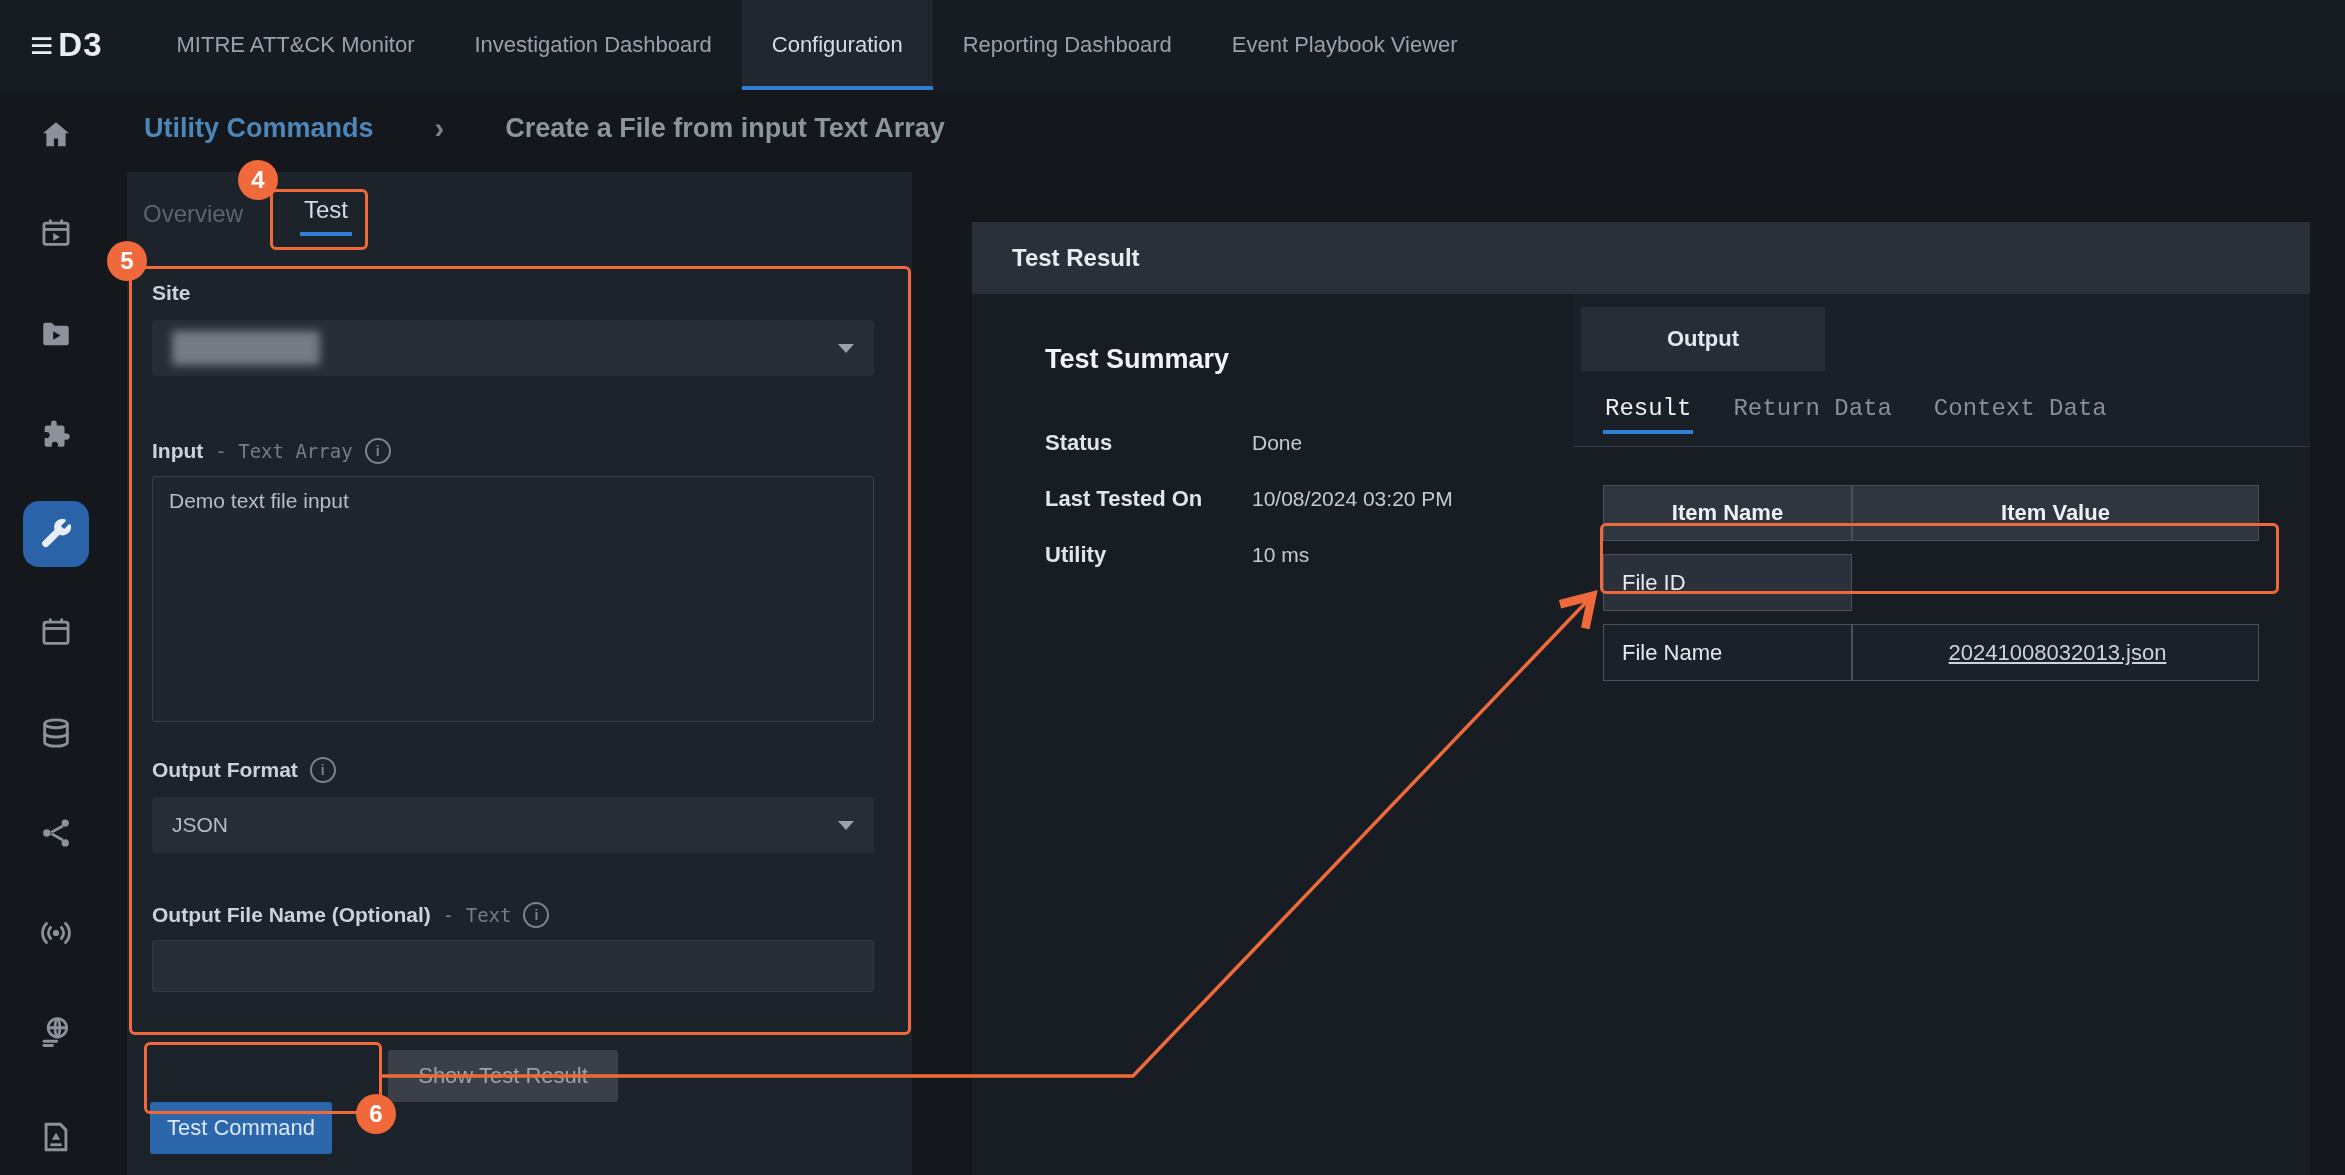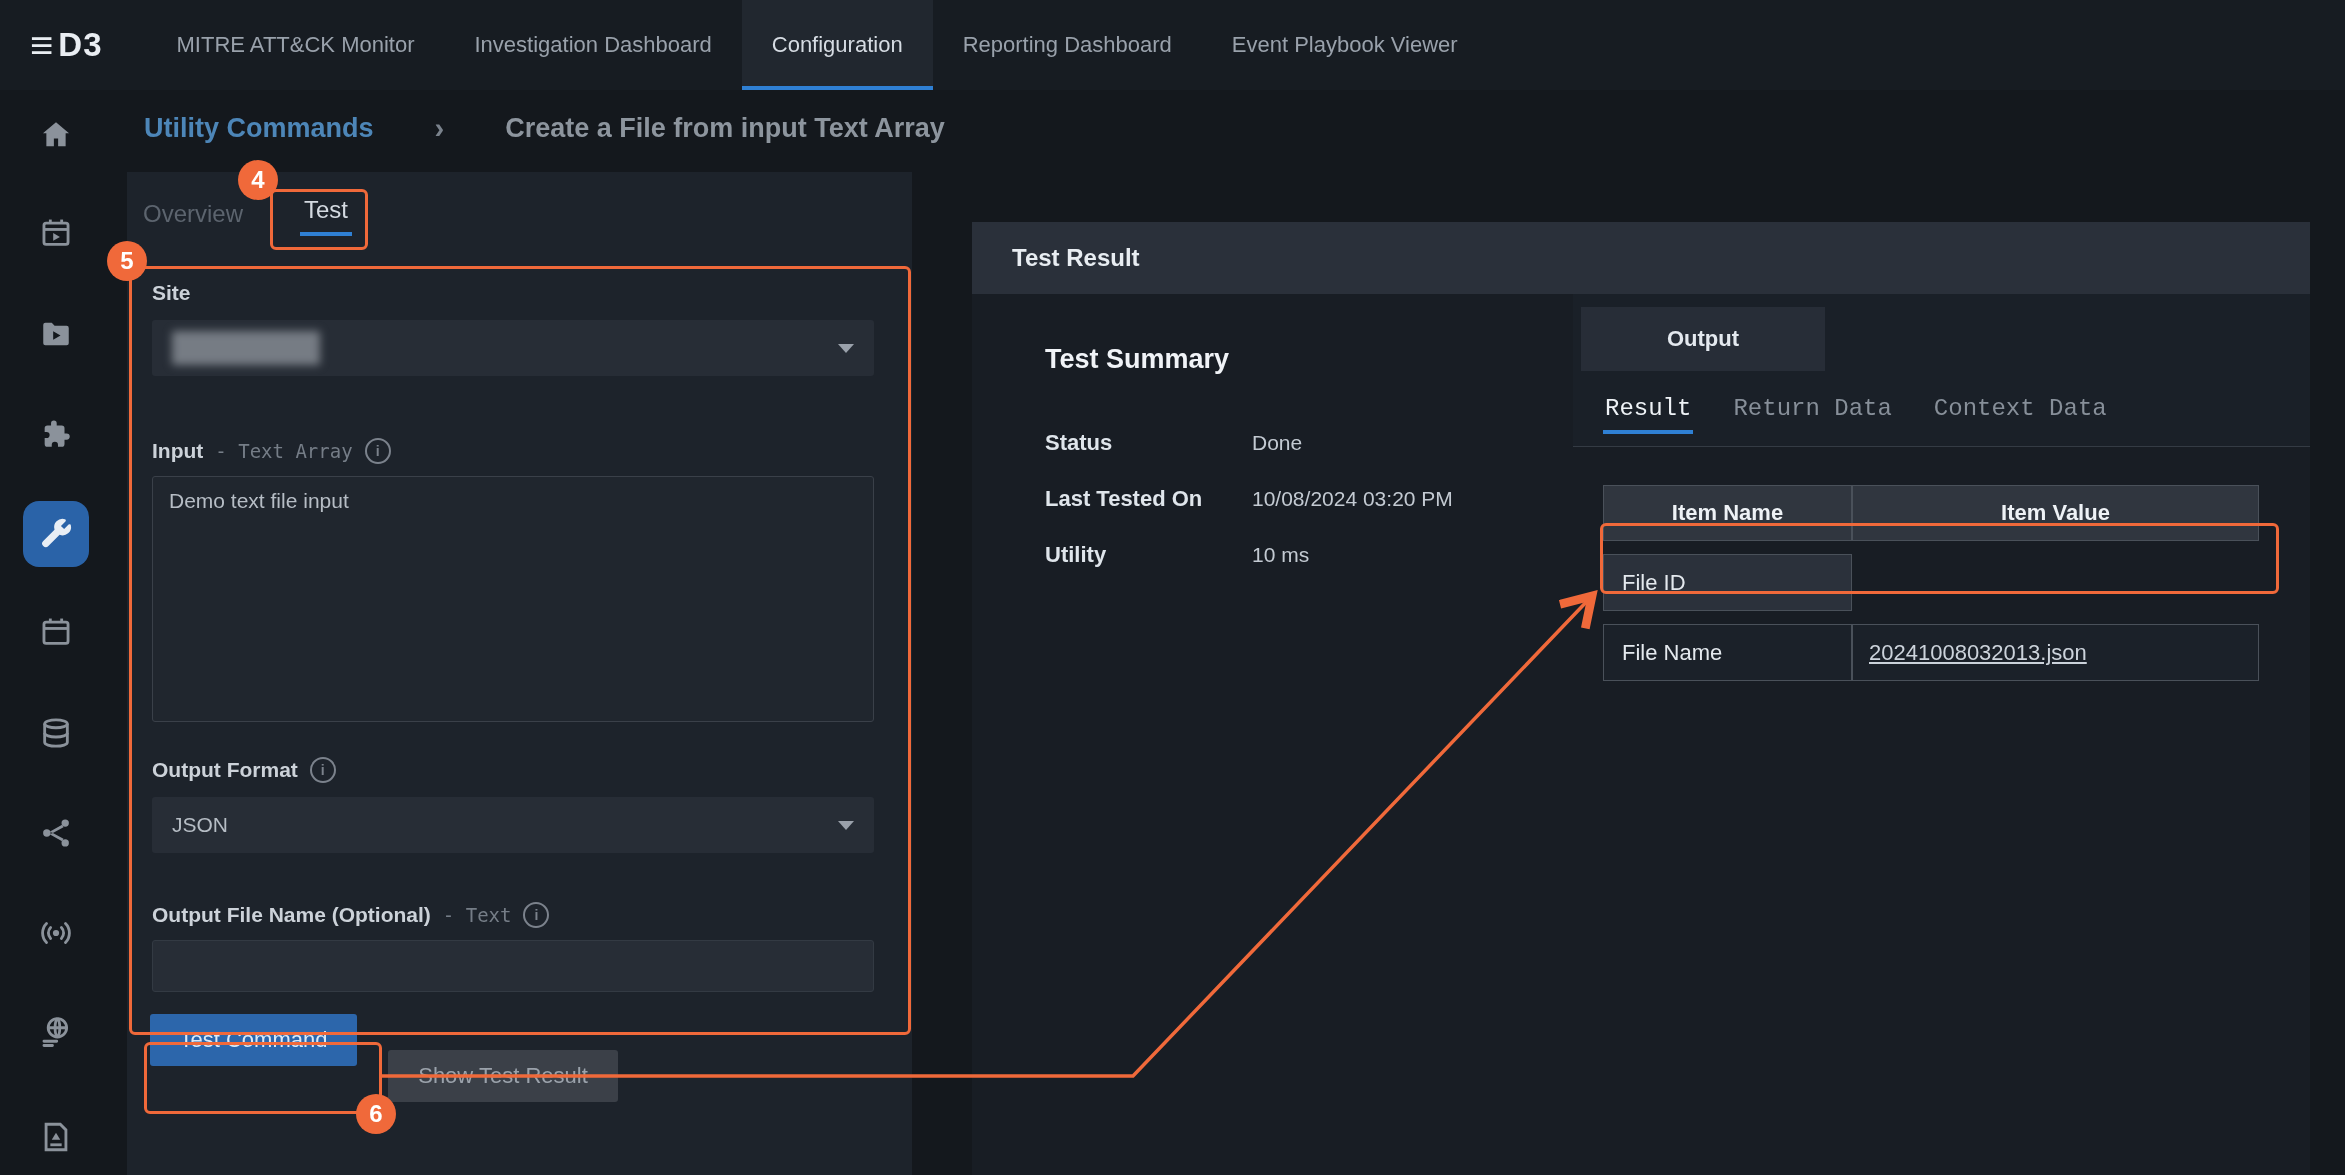--- a/index.html
+++ b/index.html
@@ -62,21 +62,21 @@
 
   .result-table{position:absolute;left:1603px;top:472px;z-index:6;}
   .t-row{display:flex;}
   .t-cell{box-sizing:border-box;border:1px solid #4a515a;display:flex;align-items:center;margin-top:13px;}
   .t-head{width:249px;height:56px;background:#30363f;justify-content:center;font-size:22px;font-weight:bold;color:#eef2f6;}
   .t-head.val{width:407px;}
   .t-name{width:249px;height:57px;padding-left:18px;font-size:22px;color:#e4e9ee;}
   .t-val{width:407px;height:57px;padding-left:18px;font-size:22px;color:#e4e9ee;}
   .row-hl .t-name,.row-hl .t-val{background:#2b313b;}
   .row-n .t-name,.row-n .t-val{background:#1b2129;}
-  .t-val.center{padding-left:16px;}
+  .t-val.center{justify-content:center;padding-left:4px;}
   .file-link{color:#ccd3db;text-decoration:underline;cursor:pointer;}
 
   
   .abox{position:absolute;border:3px solid #f0693a;border-radius:6px;pointer-events:none;z-index:50;}
   .badge{position:absolute;width:40px;height:40px;border-radius:50%;background:#f0693a;color:#fff;font-size:24px;font-weight:bold;display:flex;align-items:center;justify-content:center;z-index:60;}
   .arrow-overlay{position:absolute;left:0;top:0;z-index:45;pointer-events:none;}
 </style>
 </head>
 <body>
 
@@ -204,21 +204,21 @@
     <span class="caret"></span>
   </div>
 
   <div class="label-row" style="left:152px;top:902px">
     <span class="b">Output File Name (Optional)</span>
     <span class="type-hint">- Text</span>
     <span class="info-icon">i</span>
   </div>
   <input class="txtinput" style="left: 152px; top: 940px; width: 722px; height: 52px;">
 
-  <button class="btn btn-blue" style="left:150px;top:1014px;width:207px;height:52px">Test Command</button>
+  <button class="btn btn-blue" style="left:150px;top:1102px;width:182px;height:52px">Test Command</button>
   <button class="btn btn-gray" style="left:388px;top:1050px;width:230px;height:52px">Show Test Result</button>
 
   <section class="result-panel"></section>
   <div class="result-header">
     <span class="t">Test Result</span>
   </div>
 
   <div class="summary-title">Test Summary</div>
   <div class="sum-label" style="top:430px">Status</div>
   <div class="sum-value" style="top:431px">Done</div>

